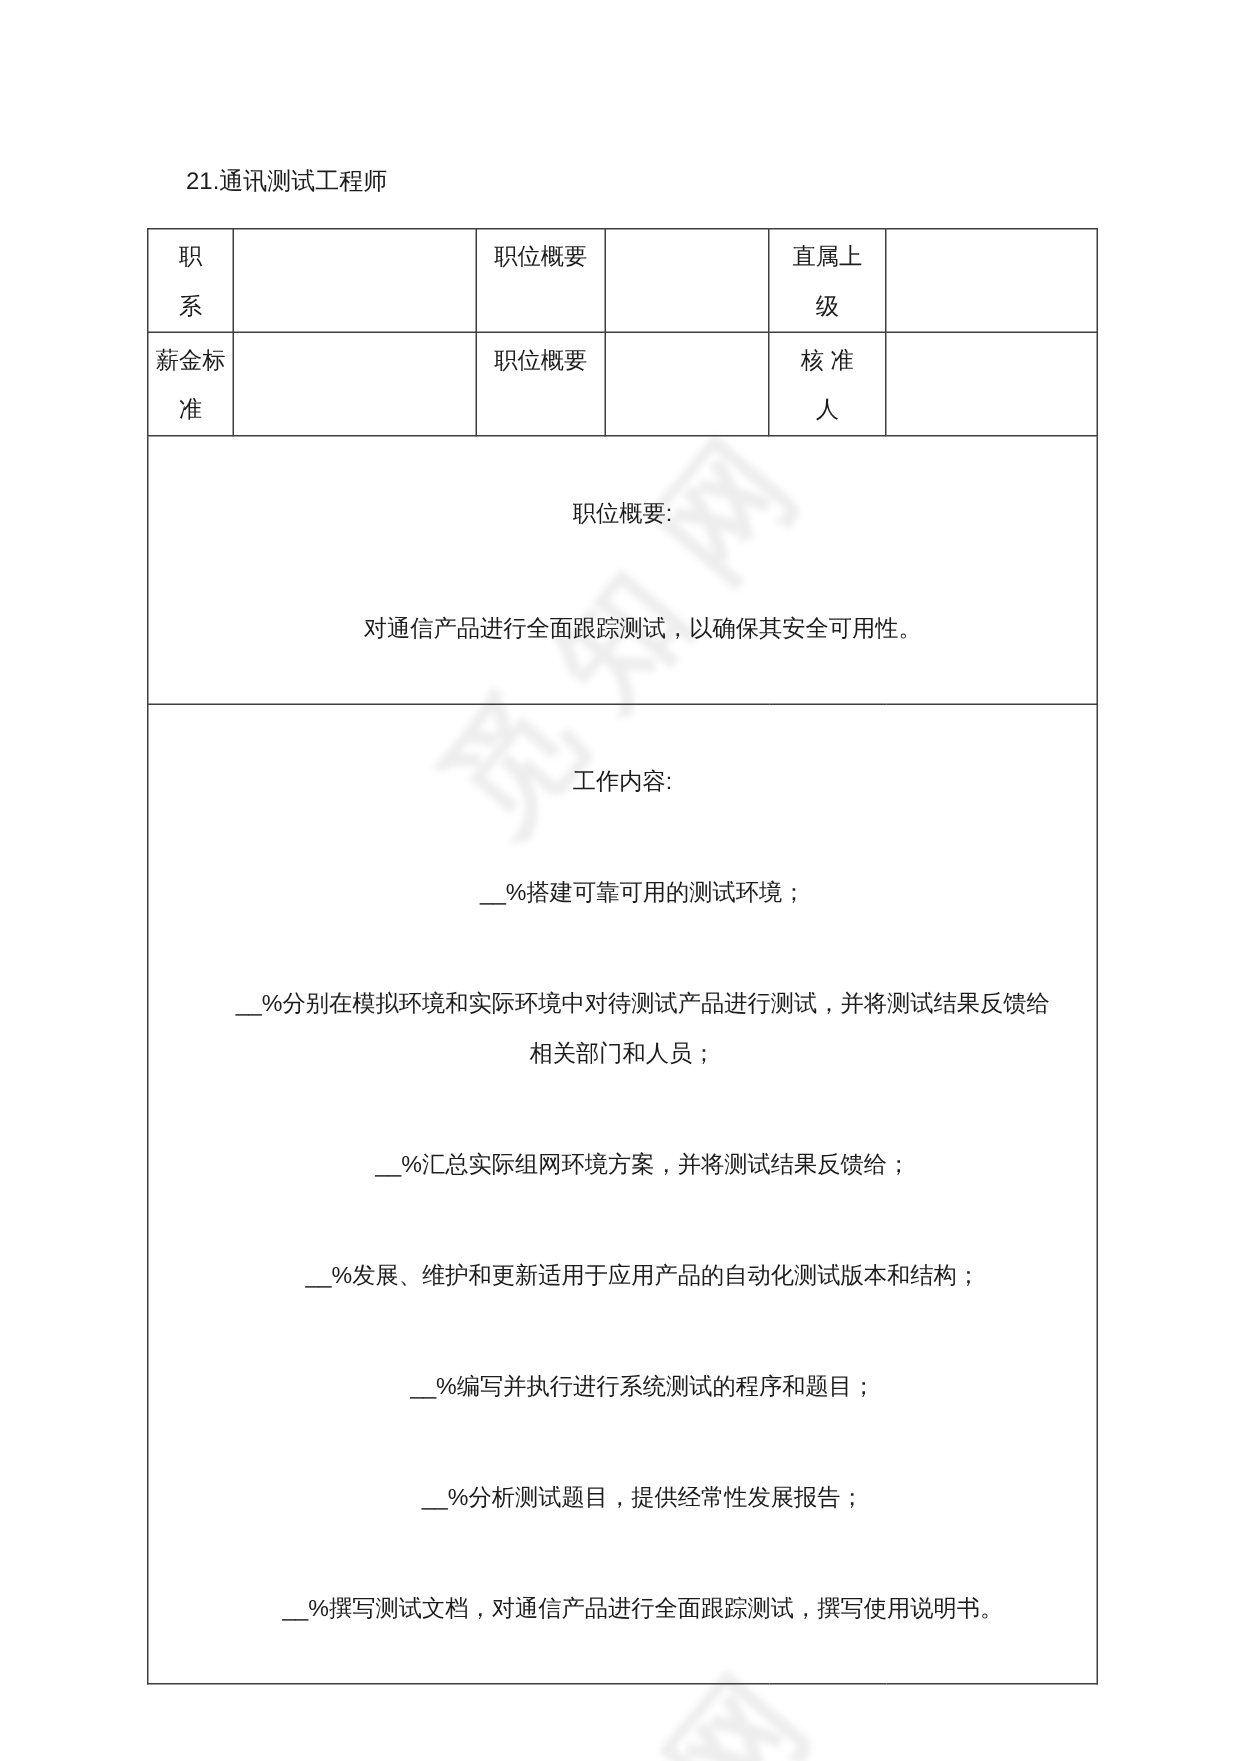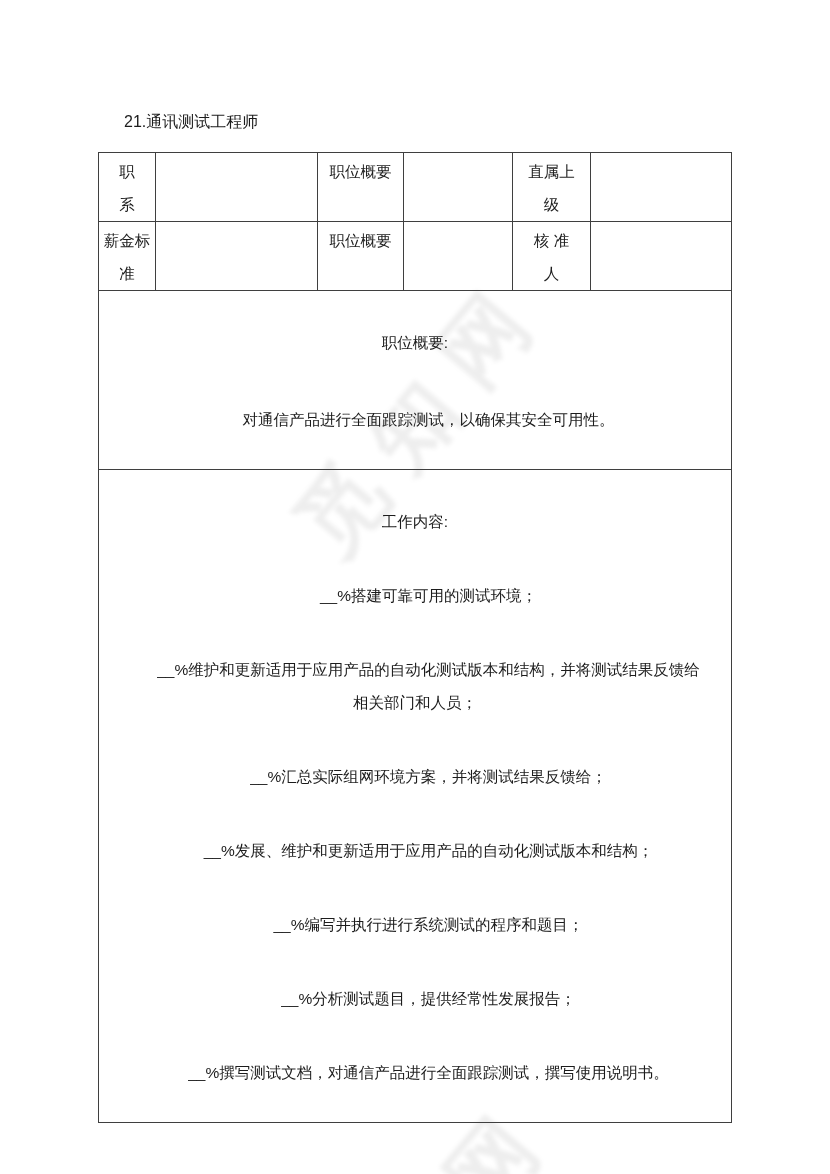--- a/index.html
+++ b/index.html
@@ -113,21 +113,21 @@
       <tr class="r-summary">
         <td class="section-cell" colspan="6">
           <p class="section-heading">职位概要:</p>
           <p class="section-body">对通信产品进行全面跟踪测试，以确保其安全可用性。</p>
         </td>
       </tr>
       <tr class="r-duties">
         <td class="section-cell" colspan="6">
           <p class="section-heading">工作内容:</p>
           <p class="duty-item">__%搭建可靠可用的测试环境；</p>
-          <p class="duty-item">__%维护和更新适用于应用产品的自动化测试版本和结构，并将测试结果反馈给
+          <p class="duty-item">__%分别在模拟环境和实际环境中对待测试产品进行测试，并将测试结果反馈给
 相关部门和人员；</p>
           <p class="duty-item">__%汇总实际组网环境方案，并将测试结果反馈给；</p>
           <p class="duty-item">__%发展、维护和更新适用于应用产品的自动化测试版本和结构；</p>
           <p class="duty-item">__%编写并执行进行系统测试的程序和题目；</p>
           <p class="duty-item">__%分析测试题目，提供经常性发展报告；</p>
           <p class="duty-item">__%撰写测试文档，对通信产品进行全面跟踪测试，撰写使用说明书。</p>
         </td>
       </tr>
     </tbody>
   </table>

